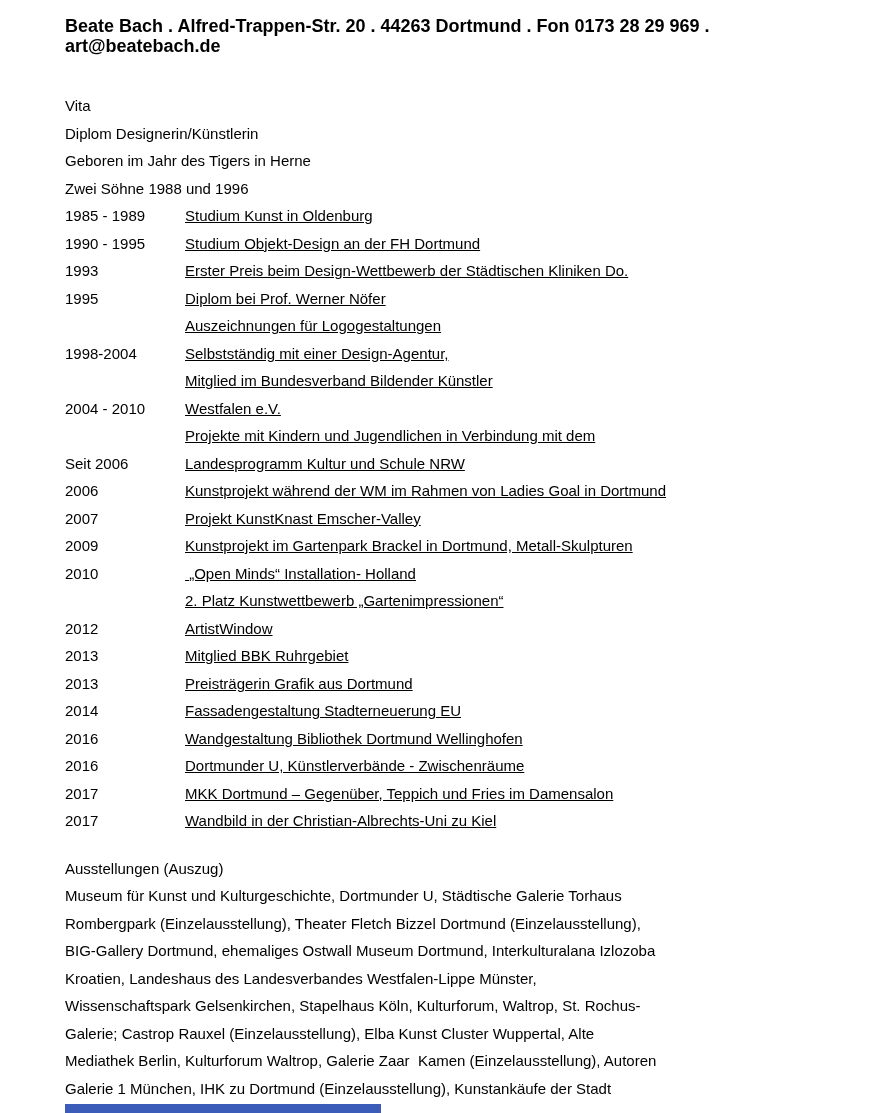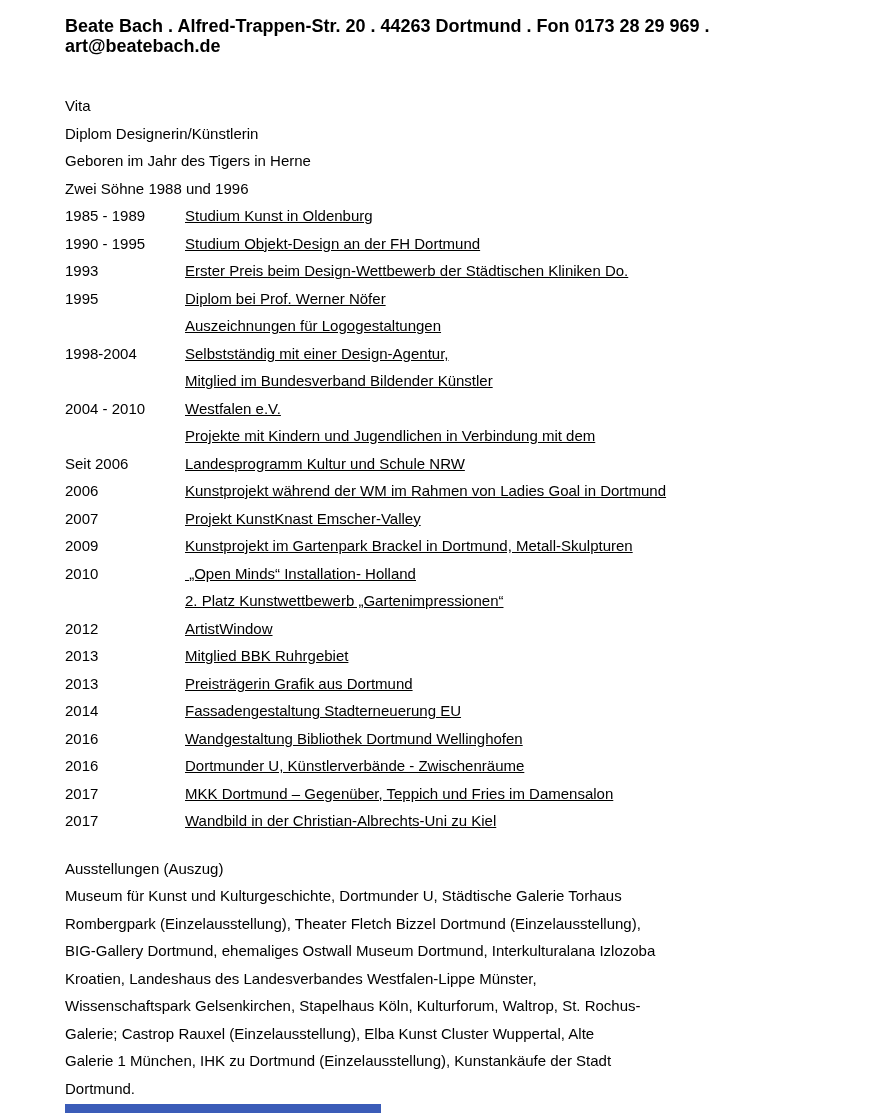--- a/index.html
+++ b/index.html
@@ -199,20 +199,21 @@
 
   <div class="exhibitions">
     <div class="section-title">Ausstellungen (Auszug)</div>
     <div id="exhibition-lines">
         <div class="line">Museum für Kunst und Kulturgeschichte, Dortmunder U, Städtische Galerie Torhaus</div>
         <div class="line">Rombergpark (Einzelausstellung), Theater Fletch Bizzel Dortmund (Einzelausstellung),</div>
         <div class="line">BIG-Gallery Dortmund, ehemaliges Ostwall Museum Dortmund, Interkulturalana Izlozoba</div>
         <div class="line">Kroatien, Landeshaus des Landesverbandes Westfalen-Lippe Münster,</div>
         <div class="line">Wissenschaftspark Gelsenkirchen, Stapelhaus Köln, Kulturforum, Waltrop, St. Rochus-</div>
         <div class="line">Galerie; Castrop Rauxel (Einzelausstellung), Elba Kunst Cluster Wuppertal, Alte</div>
+        <div class="line">Mediathek Berlin, Kulturforum Waltrop, Galerie Zaar  Kamen (Einzelausstellung), Autoren</div>
         <div class="line">Galerie 1 München, IHK zu Dortmund (Einzelausstellung), Kunstankäufe der Stadt</div>
         <div class="line">Dortmund.</div>
       </div>
   </div>
 
 </div>
 
 <div class="footer-accent-bar" style="background: rgb(59, 92, 184);"></div>
 
 </body></html>

